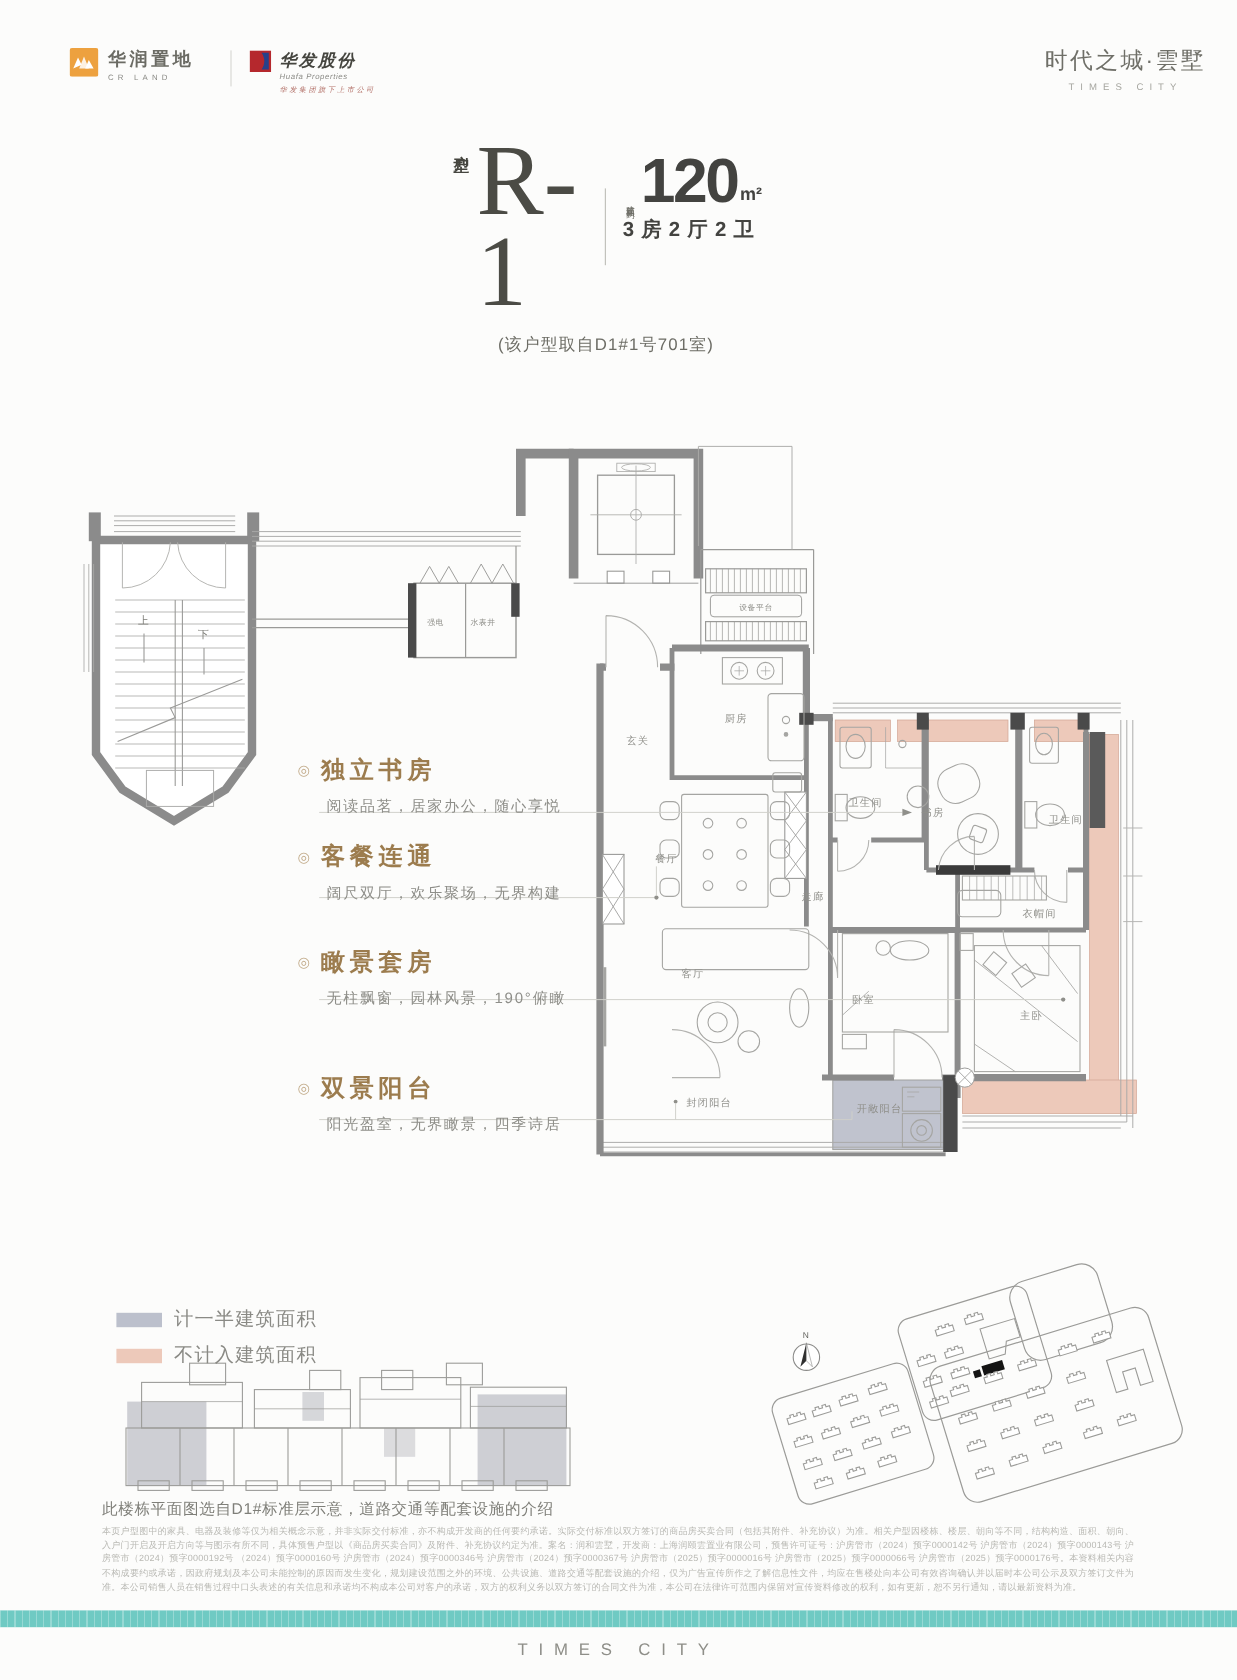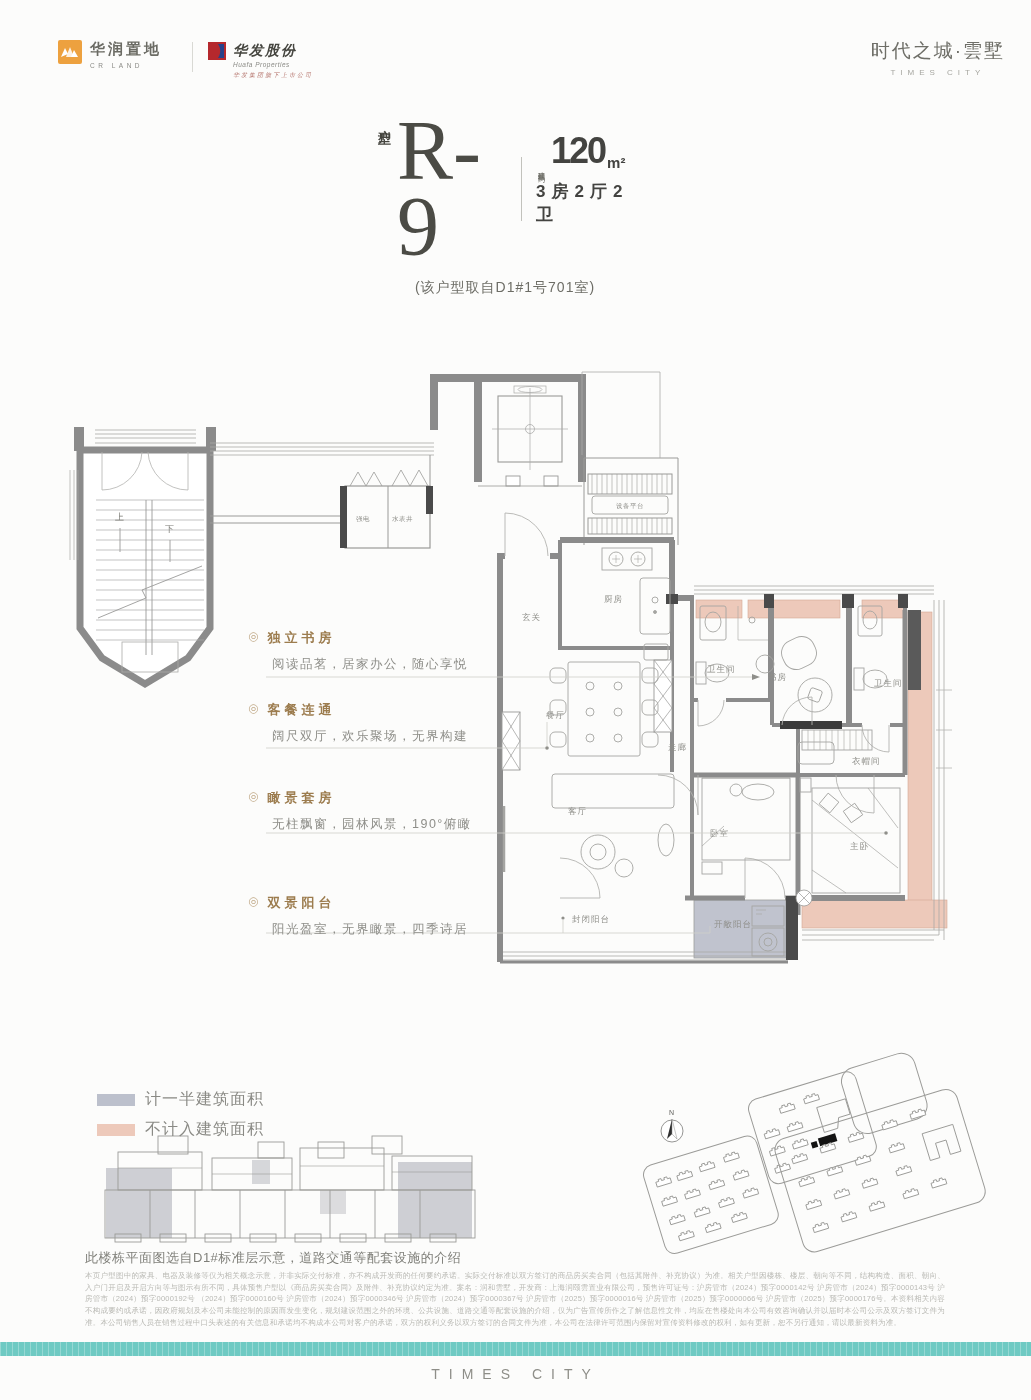--- a/index.html
+++ b/index.html
@@ -17,26 +17,26 @@
   .hf-tag{font-size:6px;color:#b4736b;letter-spacing:2px;margin-top:3px;}
   .hdr-div{width:1px;height:30px;background:#d9d9d4;}
   .proj-name{font-size:19px;color:#6f6f68;letter-spacing:2px;text-align:center;}
   .proj-latin{font-size:8px;color:#a6a6a0;letter-spacing:5px;text-align:center;margin-top:4px;}
   
   .t-vert{writing-mode:vertical-rl;text-orientation:upright;}
   .unit-label{font-size:13px;font-weight:bold;color:#45453f;letter-spacing:2px;}
   .unit-code{font-family:"Liberation Serif","DejaVu Serif",serif;font-size:84px;line-height:76px;color:#4b4b45;font-weight:normal;}
   .t-div{width:1px;height:64px;background:#c2c2bc;margin:0 14px 0 16px;align-self:center;}
   .area-prefix{font-size:7px;color:#6d6d66;letter-spacing:1px;margin-right:5px;}
-  .area-value{font-size:36px;font-weight:bold;color:#434340;letter-spacing:-2px;line-height:40px;}
+  .area-value{font-size:52px;font-weight:bold;color:#434340;letter-spacing:-2px;line-height:40px;}
   .area-unit{font-size:15px;font-weight:bold;color:#434340;margin-left:2px;}
   .rooms-line{font-size:17px;font-weight:bold;color:#434340;letter-spacing:6px;margin-top:9px;}
   .src-note{font-size:14px;color:#6d6d66;letter-spacing:1px;}
   
-  .feat-title{font-size:13px;font-weight:bold;color:#9c7c4e;letter-spacing:4px;}
+  .feat-title{font-size:20px;font-weight:bold;color:#9c7c4e;letter-spacing:4px;}
   .feat-bullet{font-size:12px;color:#c2ab8a;margin-right:9px;font-weight:normal;vertical-align:2px;}
   .feat-desc{font-size:12.5px;color:#8e8e89;letter-spacing:1.5px;margin-top:9px;padding-left:24px;}
   
   .leg-row{display:flex;align-items:center;margin-bottom:9px;}
   .leg-swatch{width:38px;height:12px;margin-right:10px;}
   .leg-label{font-size:16px;color:#8a8a85;letter-spacing:1px;}
   .keyplan-note{font-size:13px;color:#7f7f79;letter-spacing:0.5px;}
   .disclaimer{font-size:7.5px;color:#b9b9b4;line-height:1.55;text-align:justify;letter-spacing:0.2px;}
   
   .teal-band{left:0;top:1342px;width:1031px;height:14px;background:#6fcac3;
@@ -404,21 +404,21 @@
   </div>
   <div class="abs" style="right:0;top:0;">
     <div class="proj-name">时代之城·雲墅</div>
     <div class="proj-latin">TIMES CITY</div>
   </div>
 </div>
 
 <div class="abs" style="left:375px;top:113px;width:260px;">
   <div style="display:flex;align-items:flex-start;justify-content:center;">
     <div class="t-vert unit-label" style="margin-top:6px;">户型</div>
-    <div class="unit-code" style="margin-left:4px;">R-9</div>
+    <div class="unit-code" style="margin-left:4px;">R-1</div>
     <div class="t-div"></div>
     <div style="margin-top:18px;">
       <div style="display:flex;align-items:flex-end;">
         <div class="t-vert area-prefix">建筑面积约</div>
         <div class="area-value">120</div>
         <div class="area-unit">m²</div>
       </div>
       <div class="rooms-line">3房2厅2卫</div>
     </div>
   </div>

